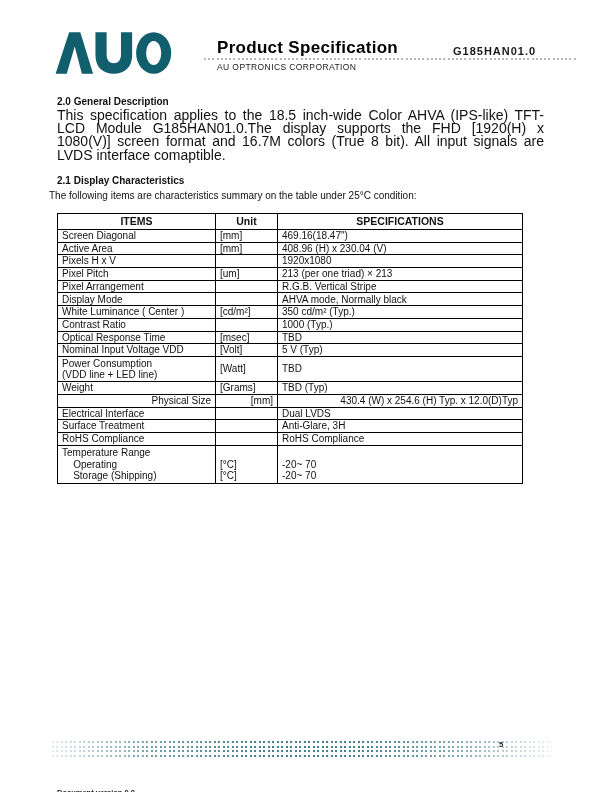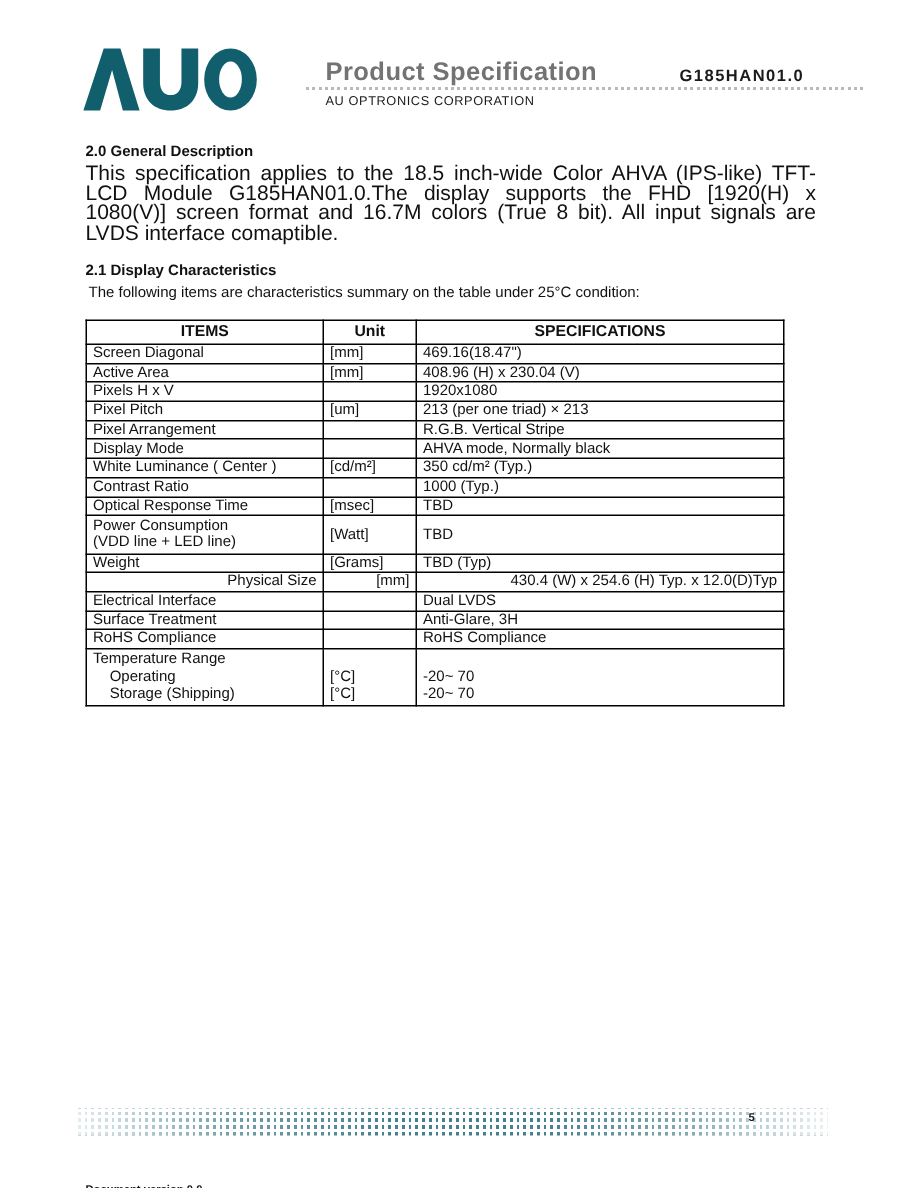--- a/index.html
+++ b/index.html
@@ -10,21 +10,21 @@
     background: #ffffff;
     font-family: "Liberation Sans", sans-serif;
     color: #111111;
     overflow: hidden;
   }
 
   
   .logo-wrap { position: absolute; left: 54px; top: 28px; width: 120px; height: 50px; }
   .header-title {
     position: absolute; left: 217px; top: 38px;
-    font-size: 17px; font-weight: bold; color: #737373; letter-spacing: 0.3px;
+    font-size: 17px; font-weight: bold; color: #000000; letter-spacing: 0.3px;
     white-space: nowrap;
   }
   .doc-number {
     position: absolute; left: 453px; top: 45px; width: 124px;
     font-size: 11px; font-weight: bold; color: #1a1a1a; letter-spacing: 1px;
     white-space: nowrap;
   }
   .header-divider {
     position: absolute; left: 204px; top: 58px; width: 373px; height: 2px;
     background: repeating-linear-gradient(90deg, #b9b9b9 0 2px, transparent 2px 4.2px);
@@ -39,21 +39,21 @@
     position: absolute; left: 57px;
     font-size: 10px; font-weight: bold; color: #111111; white-space: nowrap;
   }
   .h-general { top: 96px; }
   .h-display { top: 175px; }
   .para {
     position: absolute; left: 57px; top: 109px; width: 487px;
     font-size: 14px; line-height: 13.2px; text-align: justify; color: #111111;
   }
   .intro {
-    position: absolute; left: 59px; top: 190px; width: 500px;
+    position: absolute; left: 49px; top: 190px; width: 500px;
     font-size: 10px; color: #111111; white-space: nowrap;
   }
 
   
   .spec-table {
     position: absolute; left: 57px; top: 213px;
     border-collapse: collapse; table-layout: fixed; width: 465px;
     font-size: 10px; color: #111111;
   }
   .spec-table col.c-items { width: 158px; }
@@ -172,20 +172,25 @@
         <tr style="height: 12.7px;">
           <td>Contrast Ratio</td>
           <td></td>
           <td>1000 (Typ.)</td>
         </tr>
         <tr style="height: 12.7px;">
           <td>Optical Response Time</td>
           <td>[msec]</td>
           <td>TBD</td>
         </tr>
+        <tr style="height: 12.7px;">
+          <td>Nominal Input Voltage VDD</td>
+          <td>[Volt]</td>
+          <td>5 V (Typ)</td>
+        </tr>
         <tr style="height: 25.4px;">
           <td>Power Consumption
 (VDD line + LED line)</td>
           <td>[Watt]</td>
           <td>TBD</td>
         </tr>
         <tr style="height: 12.7px;">
           <td>Weight</td>
           <td>[Grams]</td>
           <td>TBD (Typ)</td>

